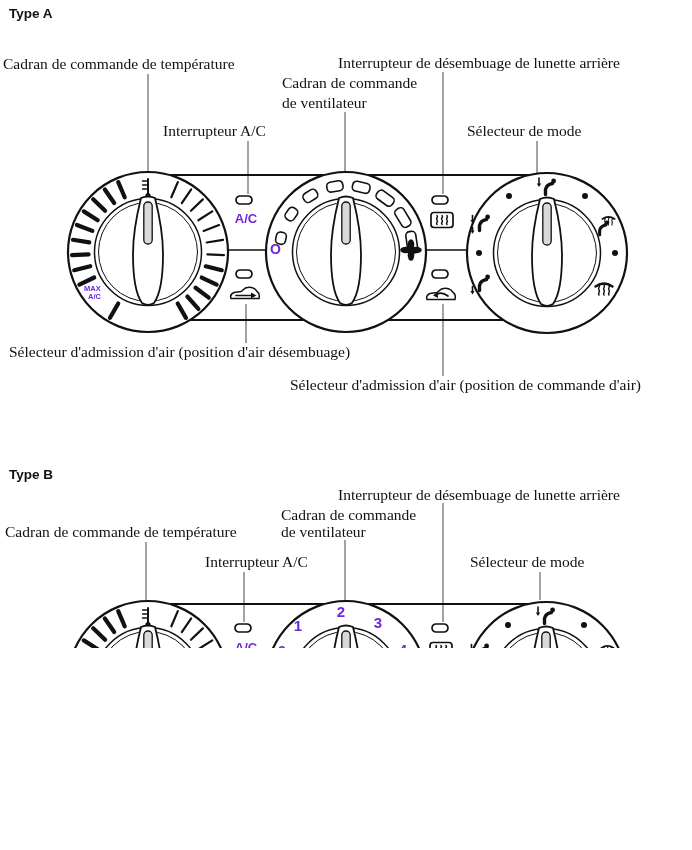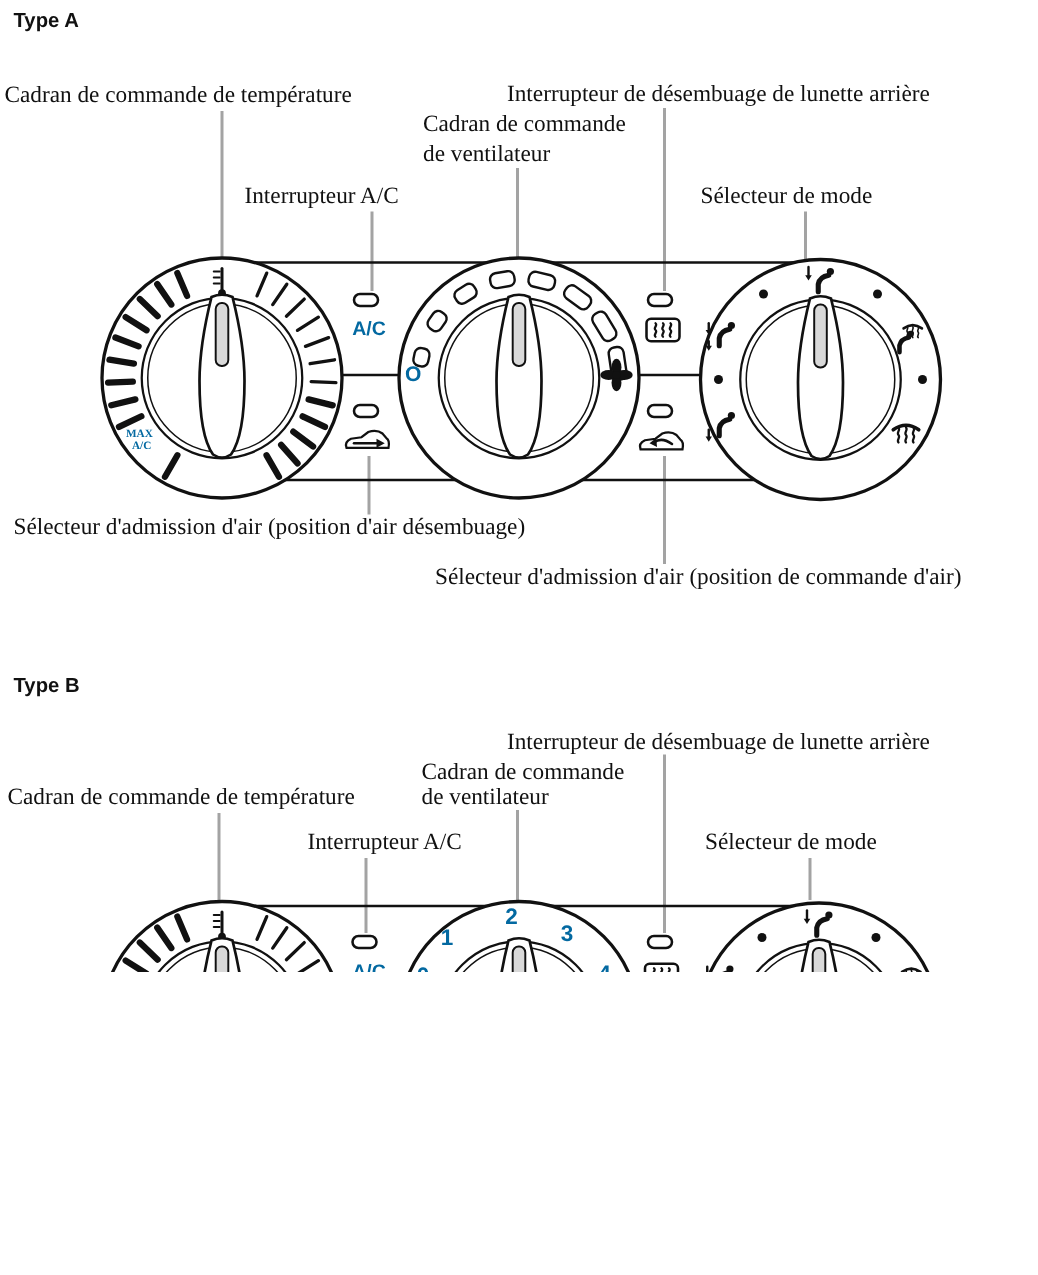--- a/index.html
+++ b/index.html
@@ -2,24 +2,24 @@
 <html><head>
 <meta charset="utf-8">
 <style>
   html,body{margin:0;padding:0;background:#fff;}
   #stage{position:relative;width:692px;height:648px;background:#fff;overflow:hidden;
          font-family:"Liberation Serif",serif;color:#111;}
   .lbl{position:absolute;white-space:nowrap;font-size:15.5px;line-height:17px;}
   .ttl{position:absolute;white-space:nowrap;font-family:"Liberation Sans",sans-serif;
        font-weight:bold;font-size:13.5px;}
   .ptext{position:absolute;white-space:nowrap;font-family:"Liberation Sans",sans-serif;
-         font-weight:bold;color:#0369a1;}
+         font-weight:bold;color:#6d28d9;}
   .ac{font-size:13px;width:28px;text-align:center;}
   .digit{font-size:15px;width:12px;text-align:center;}
-  .tiny{font-size:7.5px;letter-spacing:0;line-height:8px;font-family:Liberation Serif, serif;}
+  .tiny{font-size:7.5px;letter-spacing:0;line-height:8px;}
   .leader{position:absolute;width:2px;background:#a3a3a3;}
   #panel-art{position:absolute;left:0;top:0;}
   .txtlayer{position:absolute;left:0;top:0;width:100%;height:100%;pointer-events:none;}
 </style>
 </head>
 <body>
 
 <div id="stage">
 
   <div class="leader" style="left:147px;top:74px;height:100px"></div>
@@ -321,21 +321,21 @@
     <div class="lbl" style="left:163px;top:122px">Interrupteur A/C</div>
     <div class="lbl" style="left:467px;top:122px">Sélecteur de mode</div>
     <div class="lbl" style="left:9px;top:343px">Sélecteur d'admission d'air (position d'air désembuage)</div>
     <div class="lbl" style="left:290px;top:376px">Sélecteur d'admission d'air (position de commande d'air)</div>
 
     <div class="ptext ac" style="left:232px;top:211px">A/C</div>
     <div class="ptext" style="left:270px;top:241px;font-size:14px">O</div>
     <div class="ptext tiny" style="left:84px;top:285px">MAX</div>
     <div class="ptext tiny" style="left:88px;top:293px">A/C</div>
 
-    <div class="ttl" style="left:9px;top:449px">Type B</div>
+    <div class="ttl" style="left:9px;top:467px">Type B</div>
     <div class="lbl" style="left:338px;top:486px">Interrupteur de désembuage de lunette arrière</div>
     <div class="lbl" style="left:281px;top:506px">Cadran de commande</div>
     <div class="lbl" style="left:281px;top:523px">de ventilateur</div>
     <div class="lbl" style="left:5px;top:523px">Cadran de commande de température</div>
     <div class="lbl" style="left:205px;top:553px">Interrupteur A/C</div>
     <div class="lbl" style="left:470px;top:553px">Sélecteur de mode</div>
 
     <div class="ptext ac" style="left:232px;top:640px">A/C</div>
     <div class="ptext digit" style="left:276px;top:642px">0</div>
     <div class="ptext digit" style="left:292px;top:617px">1</div>

